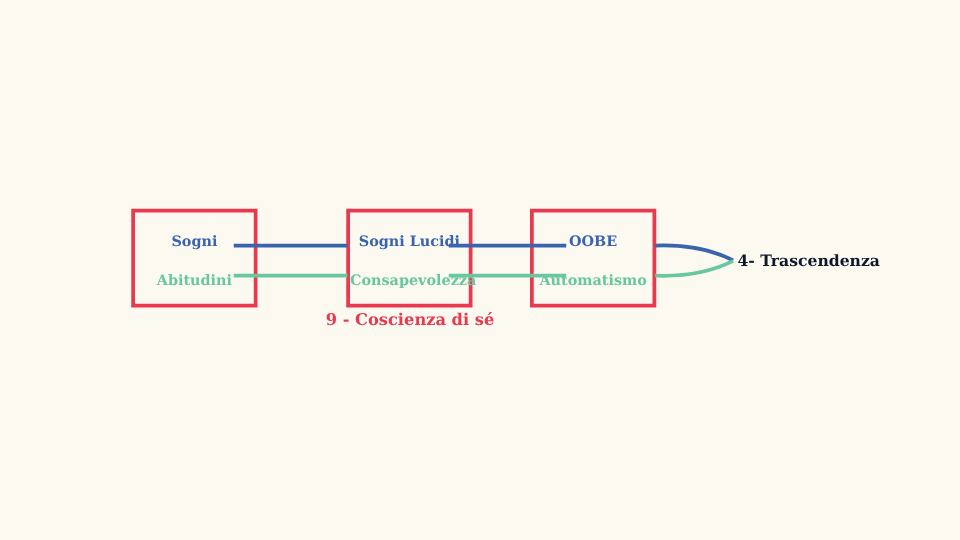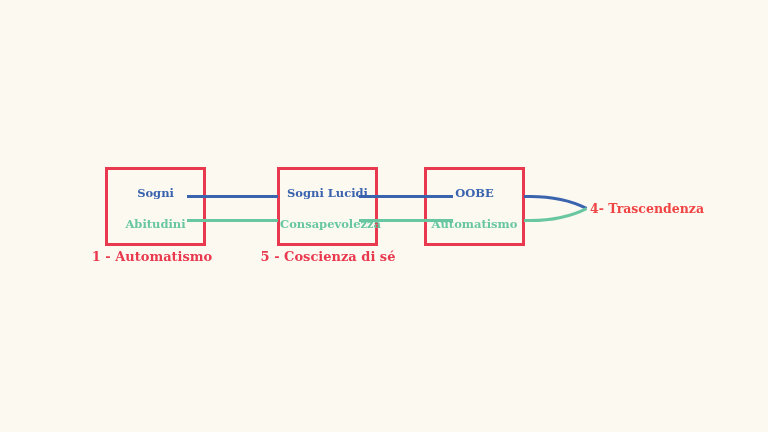--- a/index.html
+++ b/index.html
@@ -70,21 +70,21 @@
     color: #E8394E;
     white-space: nowrap;
     z-index: 2;
   }
   .endpoint-label {
     position: absolute;
     left: 590px;
     top: 201px;
     font-size: 12.5px;
     font-weight: bold;
-    color: #ef4444;
+    color: #0f172a;
     line-height: 15px;
     white-space: nowrap;
     z-index: 2;
   }
 </style>
 </head>
 <body>
 
 <div class="canvas">
 
@@ -96,27 +96,26 @@
 
     <line x1="187" y1="220.5" x2="278" y2="220.5" stroke="#68C7A0" stroke-width="3"></line>
     <line x1="359" y1="220.5" x2="453" y2="220.5" stroke="#68C7A0" stroke-width="3"></line>
     <path d="M524 220.5 C552 221.5 571 216.5 586.5 208.7" fill="none" stroke="#68C7A0" stroke-width="3"></path>
   </svg>
 
   <div class="stage-box" style="left:105px">
     <div class="box-top-label">Sogni</div>
     <div class="box-bottom-label">Abitudini</div>
   </div>
-  <div class="caption" style="left:152px">1 - Automatismo</div>
 
   <div class="stage-box" style="left:277px">
     <div class="box-top-label">Sogni Lucidi</div>
     <div class="box-bottom-label">Consapevolezza</div>
   </div>
-  <div class="caption" style="left:328px">5 - Coscienza di sé</div>
+  <div class="caption" style="left:328px">9 - Coscienza di sé</div>
 
   <div class="stage-box" style="left:424px">
     <div class="box-top-label">OOBE</div>
     <div class="box-bottom-label">Automatismo</div>
   </div>
 
   <div class="endpoint-label">4- Trascendenza</div>
 
 </div>
 

